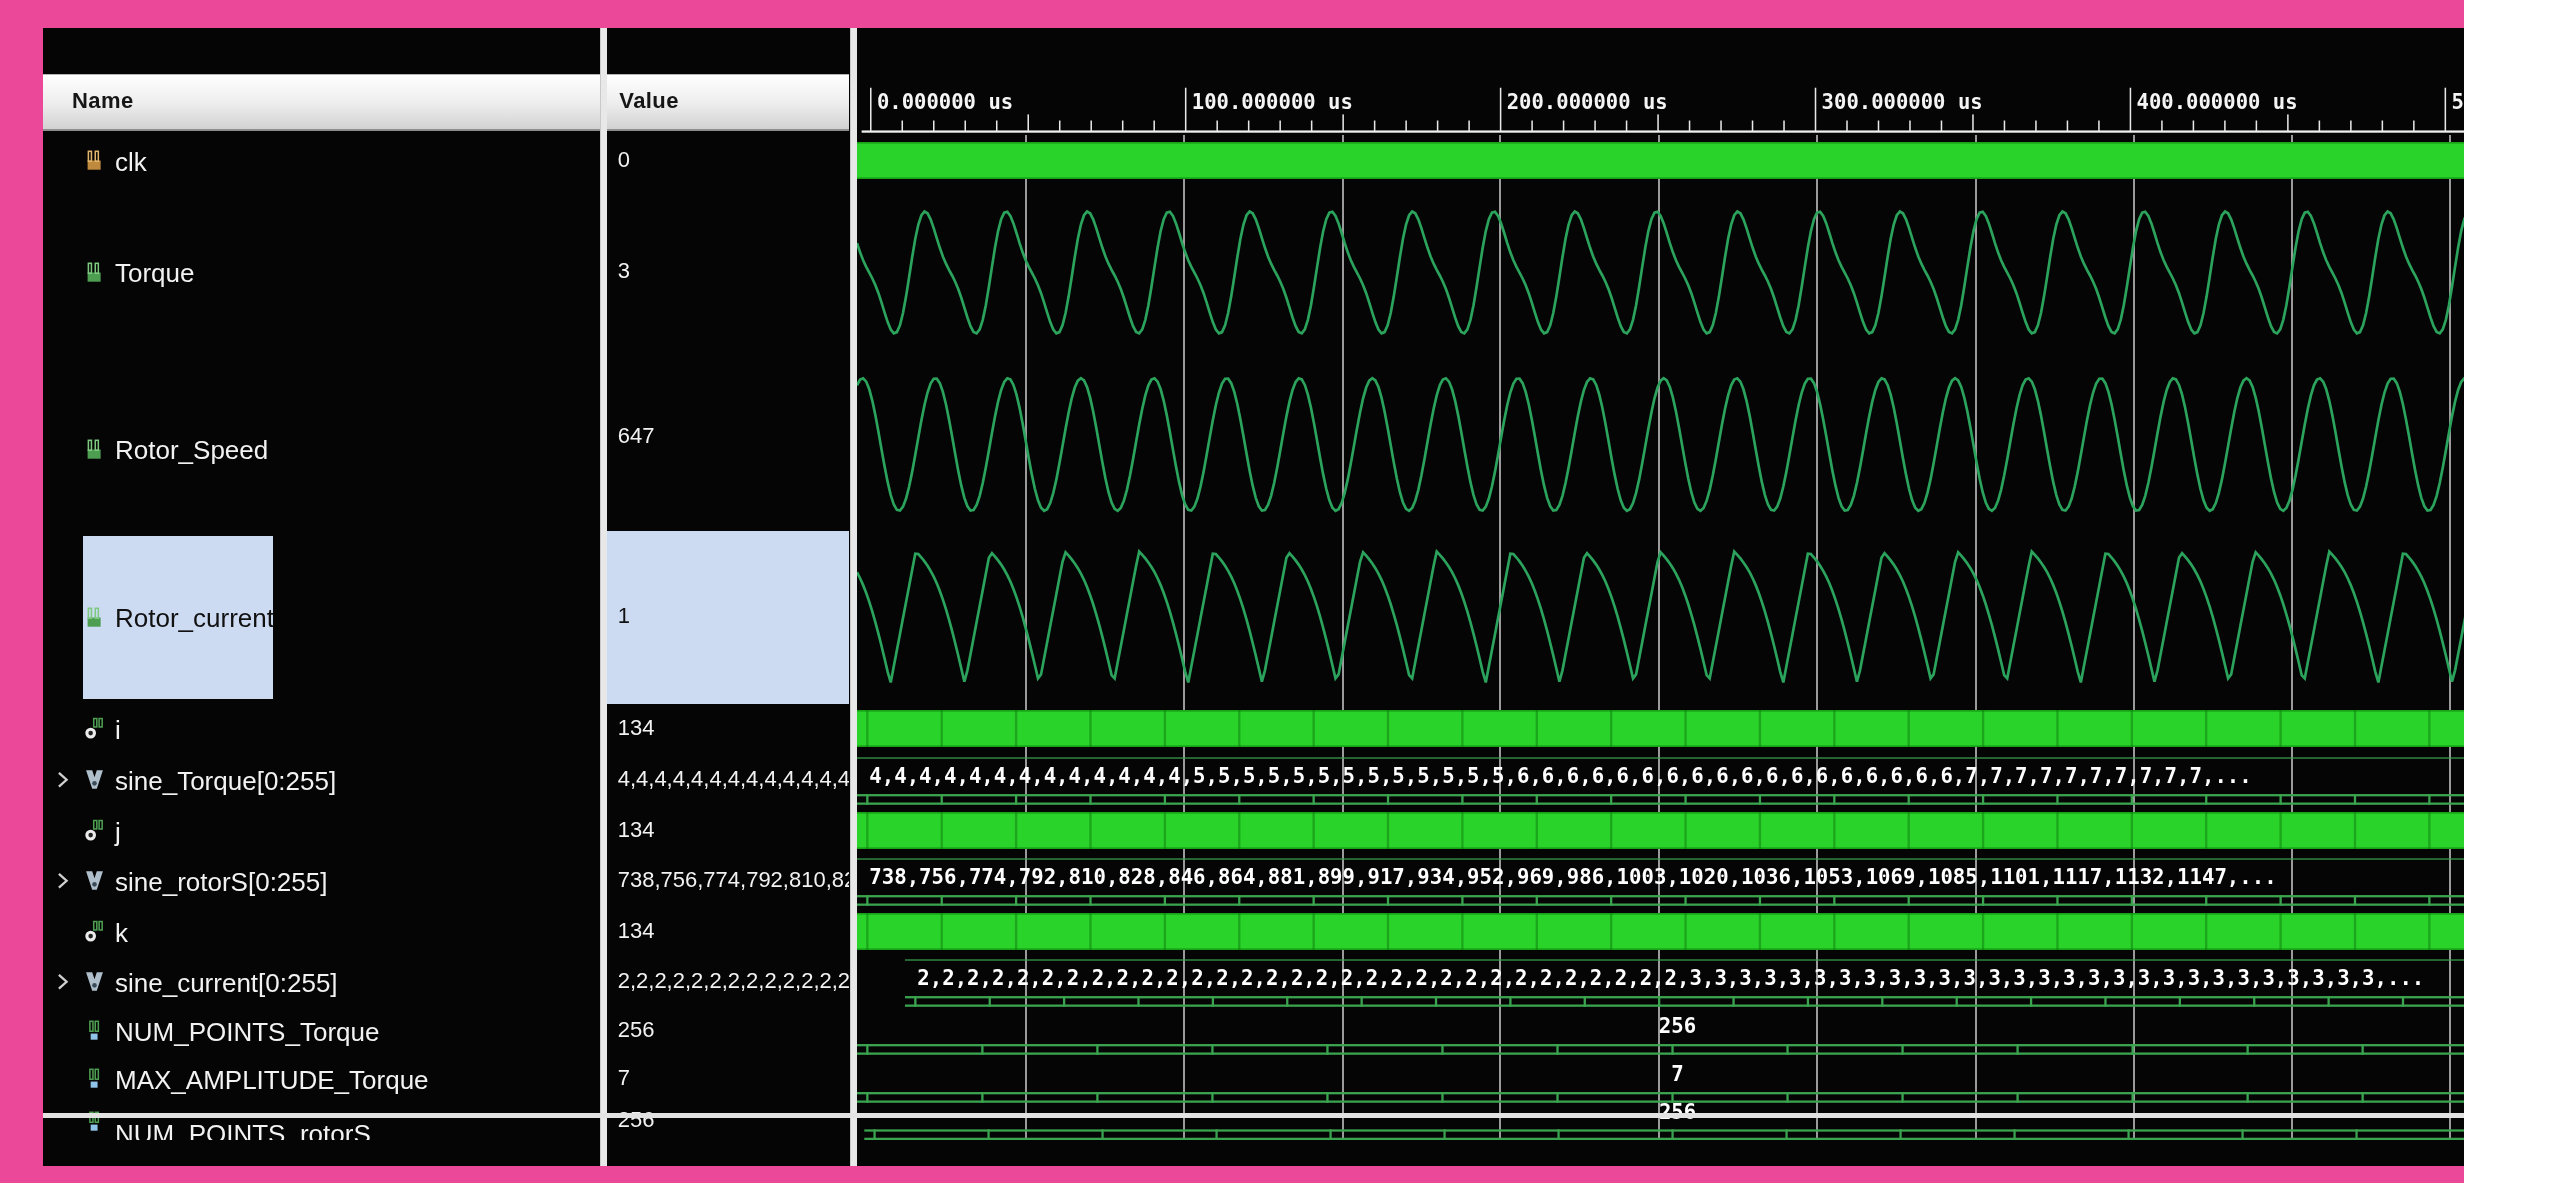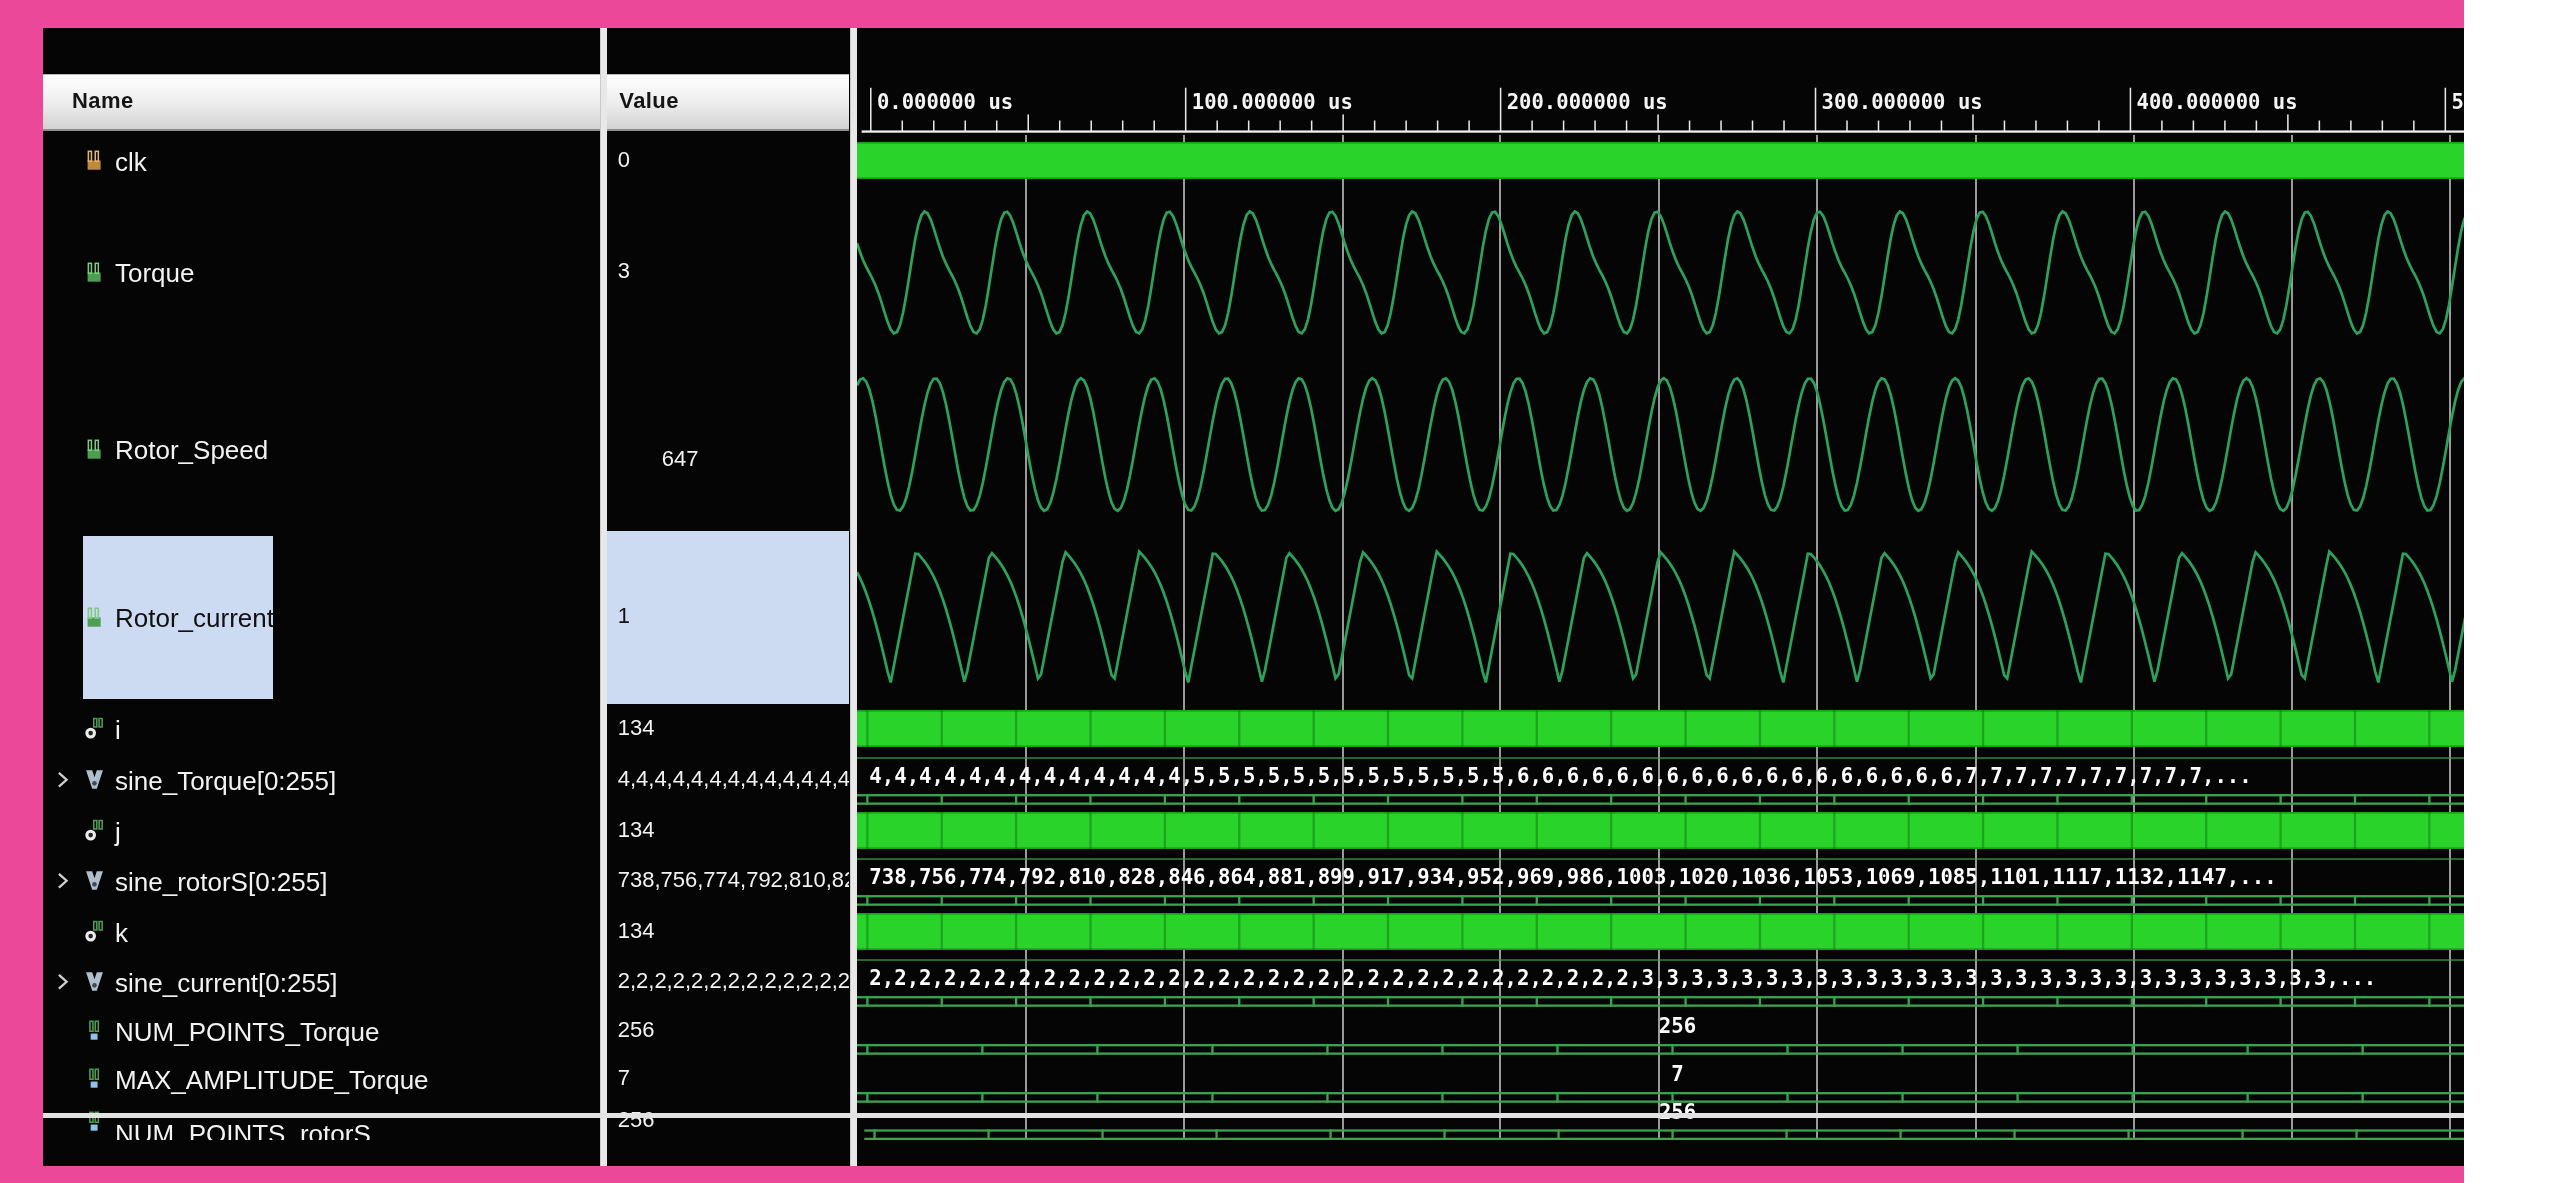--- a/index.html
+++ b/index.html
@@ -195,21 +195,21 @@
         <span>Value</span>
       </div>
       <div id="value-rows">
           <div class="row" style="top:107px;height:51px;">
             <span class="value-label" style="top: 11.5px;">0</span>
           </div>
           <div class="row" style="top:158px;height:173px;">
             <span class="value-label" style="top: 72px;">3</span>
           </div>
           <div class="row" style="top:330px;height:173px;">
-            <span class="value-label" style="top: 88px; margin-left: 44px;">647</span>
+            <span class="value-label" style="top: 65px;">647</span>
           </div>
           <div class="row" style="top:503px;height:173px;">
             <div class="sel-box" style="left:0;top:0;width:242px;height:173px;"></div>
             <span class="value-label" style="top: 72px; color: rgb(17, 17, 17);">1</span>
           </div>
           <div class="row" style="top:675px;height:51px;">
             <span class="value-label" style="top: 11.5px;">134</span>
           </div>
           <div class="row" style="top:726px;height:51px;">
             <span class="value-label" style="top: 11.5px;">4,4,4,4,4,4,4,4,4,4,4,4,4,4,5,5</span>
@@ -479,21 +479,21 @@
               <rect x="1370" y="9" width="3" height="48" fill="#0c7a0c" fill-opacity="0.5"></rect>
               <rect x="1467" y="9" width="3" height="48" fill="#0c7a0c" fill-opacity="0.5"></rect>
               <rect x="1564" y="9" width="3" height="48" fill="#0c7a0c" fill-opacity="0.5"></rect>
               <rect x="1661" y="9" width="3" height="48" fill="#0c7a0c" fill-opacity="0.5"></rect>
               <rect x="1758" y="9" width="3" height="48" fill="#0c7a0c" fill-opacity="0.5"></rect>
               <rect x="1855" y="9" width="3" height="48" fill="#0c7a0c" fill-opacity="0.5"></rect>
               <rect x="1952" y="9" width="3" height="48" fill="#0c7a0c" fill-opacity="0.5"></rect>
               <rect x="2049" y="9" width="3" height="48" fill="#0c7a0c" fill-opacity="0.5"></rect>
             </svg>
           </div>
-          <div class="wave-row" style="top:928px;width:1641px;height:51px;">
+          <div class="wave-row" style="top:928px;width:1641px;height:51px;padding-left:48px;">
             <svg width="1641" height="51" viewBox="0 0 2140 66">
               <rect x="0" y="4" width="2140" height="2" fill="#3aa44e" fill-opacity="0.8"></rect>
               <rect x="0" y="52" width="2140" height="3" fill="#3aa44e"></rect>
               <rect x="0" y="63" width="2140" height="3" fill="#3aa44e"></rect>
               <rect x="12" y="52" width="3" height="14" fill="#3aa44e"></rect>
               <rect x="109" y="52" width="3" height="14" fill="#3aa44e"></rect>
               <rect x="206" y="52" width="3" height="14" fill="#3aa44e"></rect>
               <rect x="303" y="52" width="3" height="14" fill="#3aa44e"></rect>
               <rect x="400" y="52" width="3" height="14" fill="#3aa44e"></rect>
               <rect x="497" y="52" width="3" height="14" fill="#3aa44e"></rect>

